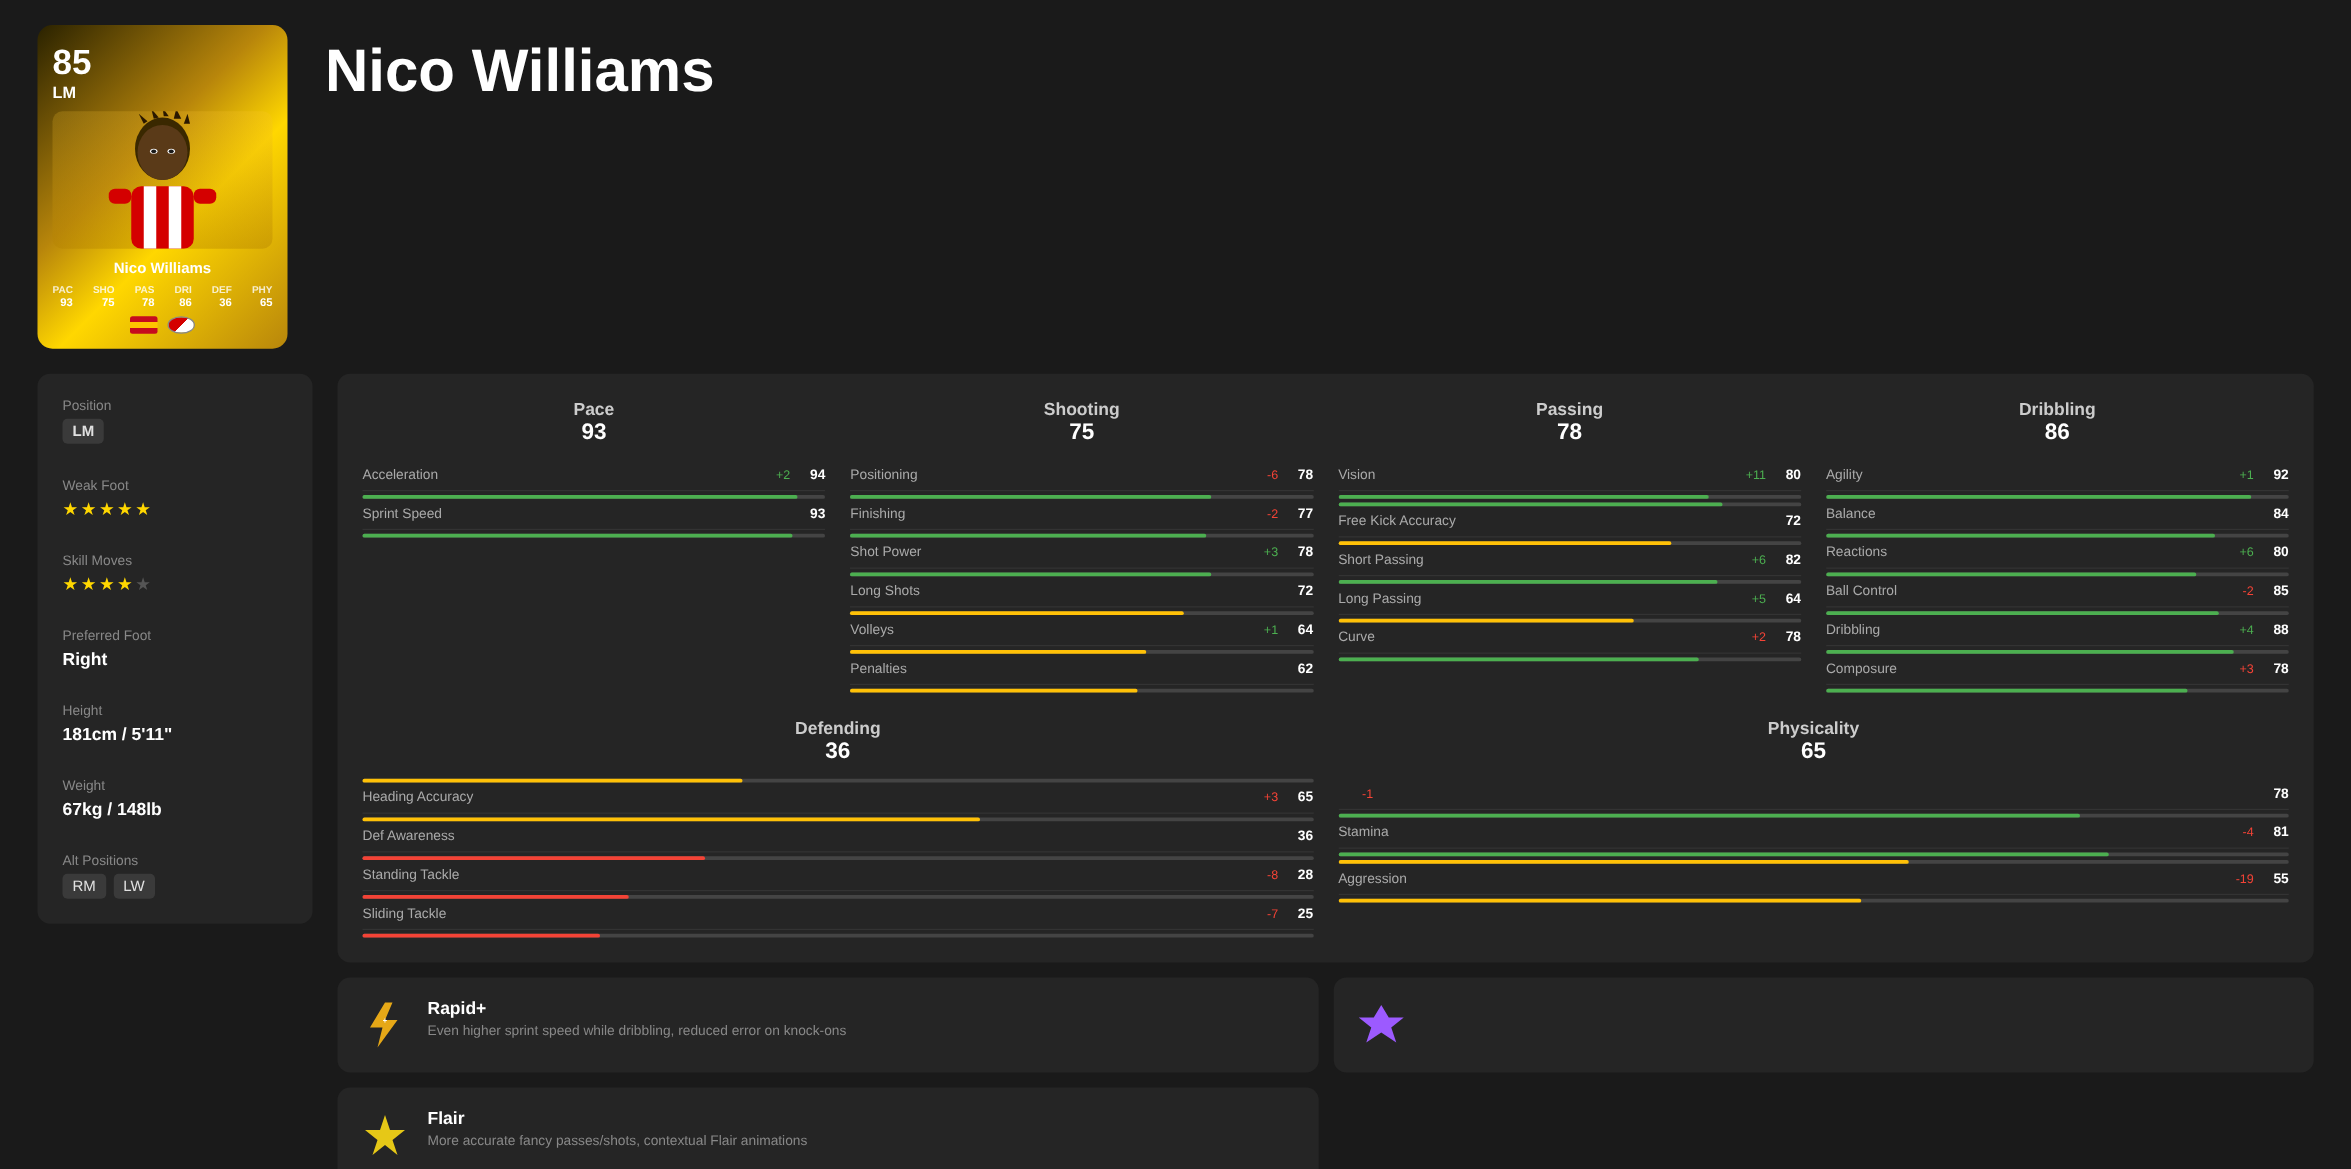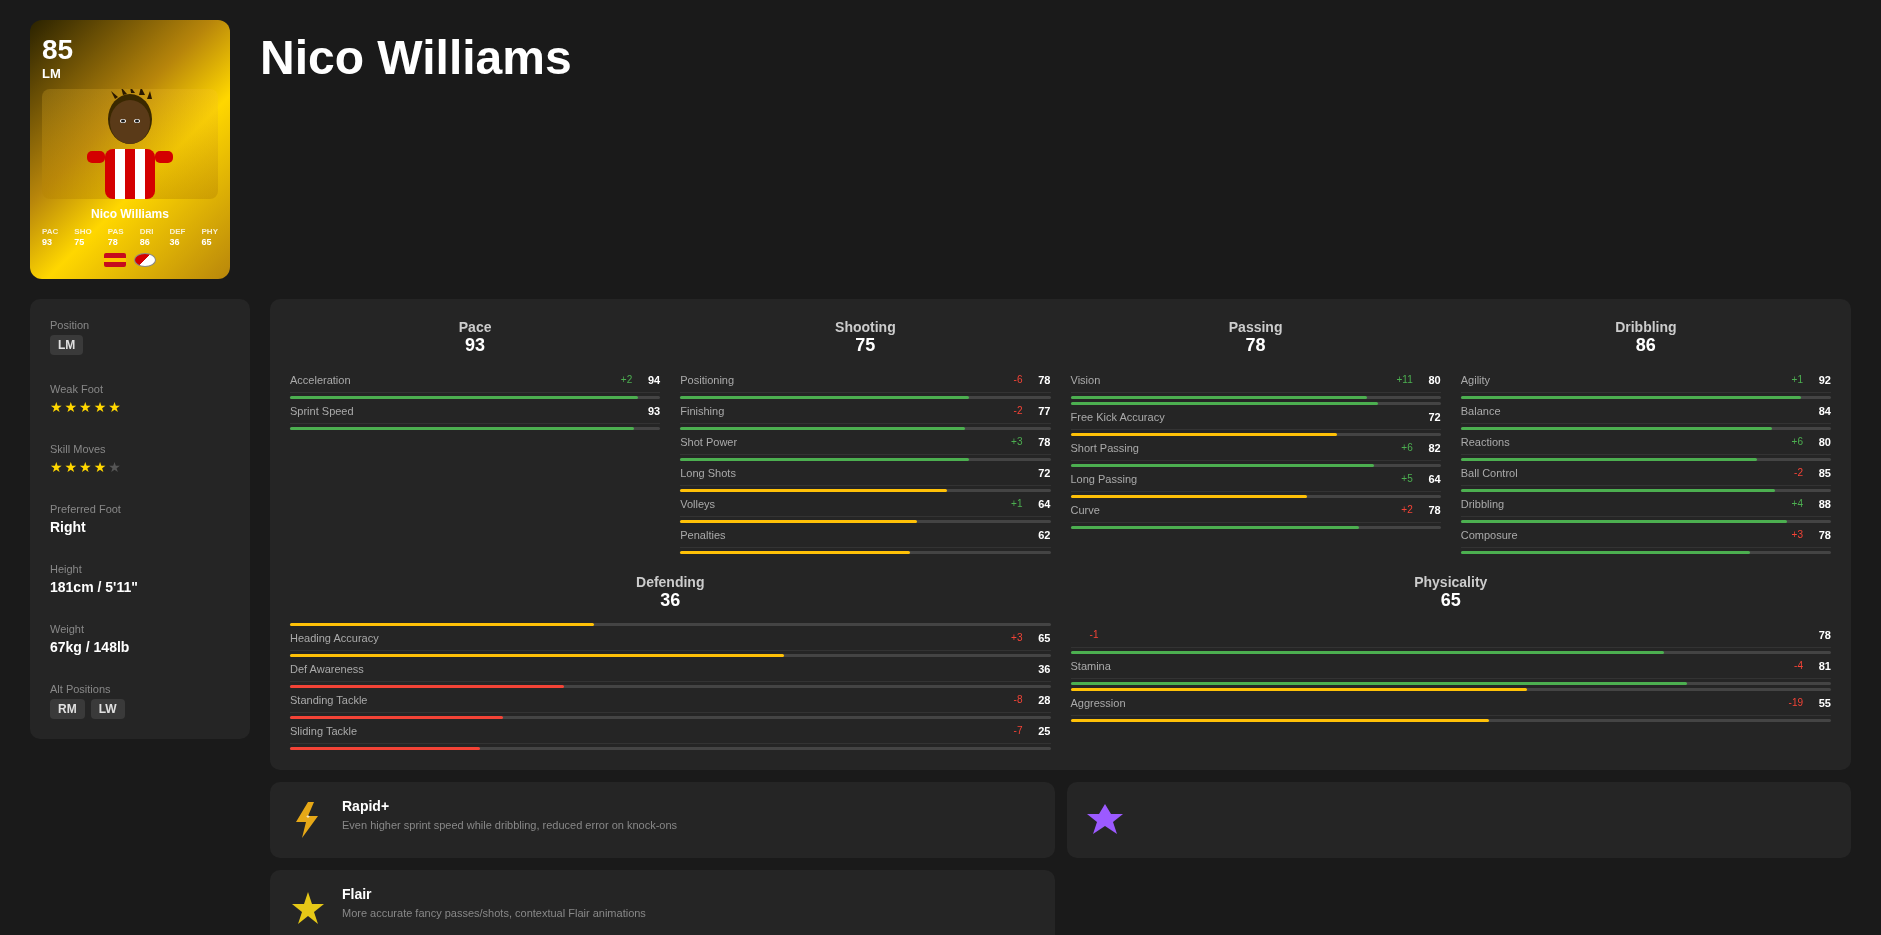--- a/index.html
+++ b/index.html
@@ -60,21 +60,21 @@
 
     .card-stats-row {
       display: flex;
       justify-content: space-between;
       font-size: 9px;
       font-weight: 700;
       margin-bottom: 4px;
     }
 
     .card-stat-item {
-      text-align: left;
+      text-align: right;
       line-height: 1.3;
     }
 
     .card-stat-label {
       opacity: 0.8;
       font-size: 8px;
     }
 
     .card-flags {
       display: flex;
@@ -150,21 +150,21 @@
       display: flex;
       gap: 6px;
       flex-wrap: wrap;
     }
 
     .alt-badge {
       background: #3a3a3a;
       border-radius: 4px;
       padding: 3px 8px;
       font-size: 12px;
-      font-weight: 700;
+      font-weight: 400;
     }
 
     .right-panel {
       flex: 1;
       display: flex;
       flex-direction: column;
       gap: 12px;
     }
 
     .stats-grid {
@@ -191,20 +191,21 @@
     }
 
     .cat-score {
       font-size: 18px;
       font-weight: 900;
       color: #fff;
     }
 
     .stat-row {
       display: flex;
+      align-items: center;
       justify-content: space-between;
       padding: 6px 0;
       border-bottom: 1px solid #333;
       font-size: 11px;
     }
 
     .stat-name {
       color: #aaa;
       flex: 1;
     }

